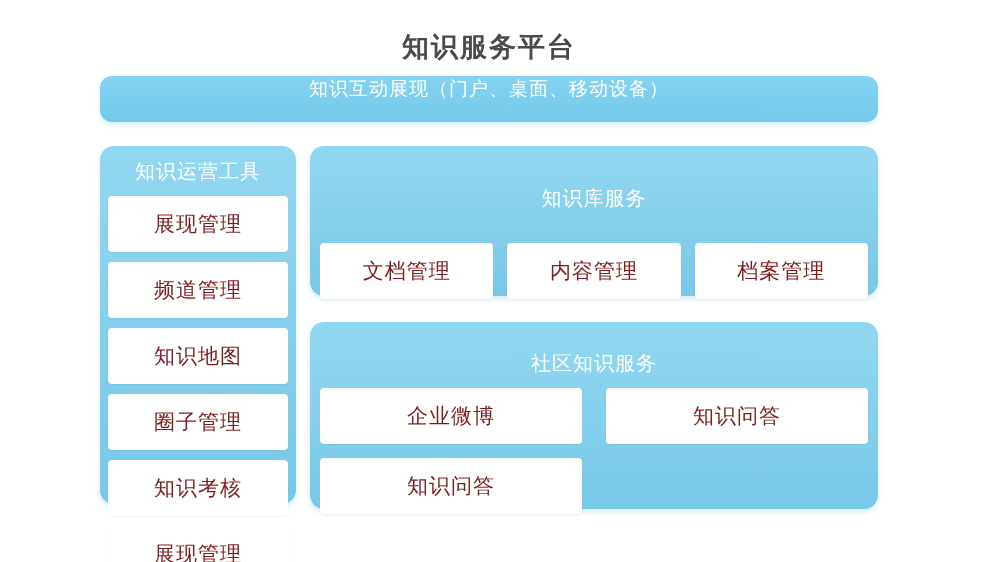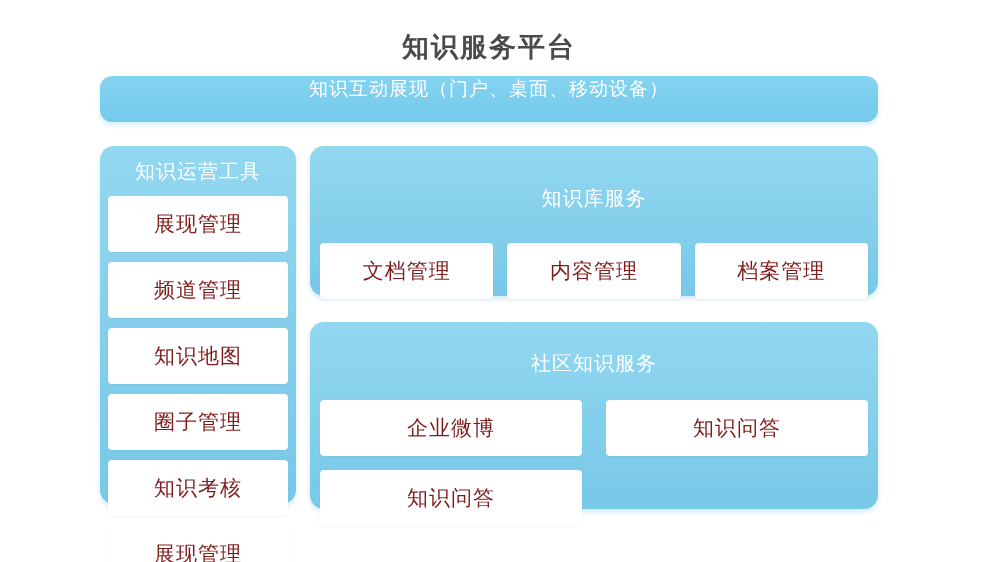--- a/index.html
+++ b/index.html
@@ -109,21 +109,21 @@
   .community-box {
     height: 187px;
     margin-top: 26px;
     padding: 8px 10px;
   }
   .community-box .box-header { padding-top: 20px; }
   .items-2x2 {
     display: grid;
     grid-template-columns: 1fr 1fr;
     gap: 14px 24px;
-    margin-top: 24px;
+    margin-top: 12px;
   }
 </style>
 </head>
 <body>
 
 <div class="canvas">
   <div class="diagram">
 
     <div class="title">知识服务平台</div>
 

